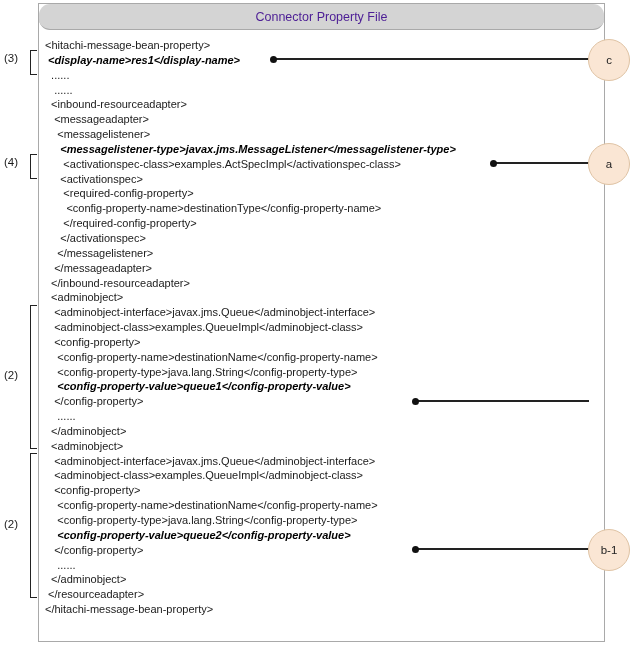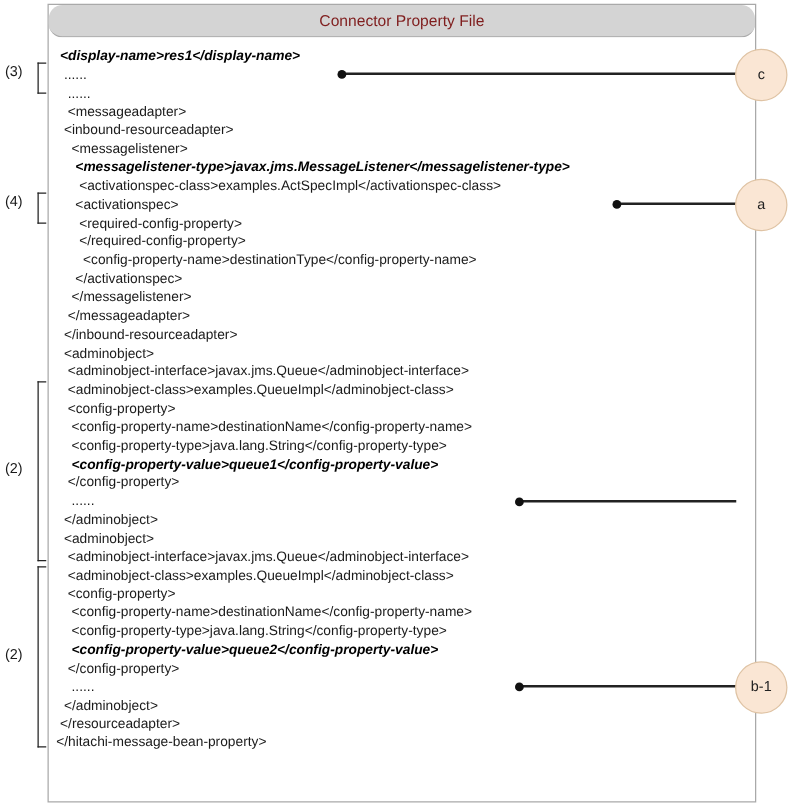--- a/index.html
+++ b/index.html
@@ -7,21 +7,21 @@
     position:relative;width:635px;height:649px;background:#ffffff;
     font-family:"Liberation Sans",sans-serif;overflow:hidden;
   }
   .main-box{
     position:absolute;left:38px;top:3px;width:567px;height:639px;
     border:1px solid #a9a9a9;background:#ffffff;box-sizing:border-box;
   }
   .box-header{
     height:25px;background:#d4d4d4;border-bottom:1px solid #a9a9a9;
     display:flex;align-items:center;justify-content:center;
-    font-size:12.5px;color:#7f1d1d;border-radius:11px;
+    font-size:12.5px;color:#4c1d95;border-radius:11px;
   }
   .code{
     padding:8px 0 0 6px;
   }
   .code-line{
     white-space:pre;font-size:11px;line-height:14.85px;color:#1a1a1a;
   }
   .code-line.em{
     font-weight:bold;font-style:italic;color:#000;
   }
@@ -64,32 +64,33 @@
   .cir-b2{left:588px;top:529px;}
 </style>
 </head>
 <body>
 
 <div class="canvas">
 
   <div class="main-box">
     <div class="box-header">Connector Property File</div>
     <div class="code">
+        <div class="code-line">&lt;hitachi-message-bean-property&gt;</div>
         <div class="code-line em"> &lt;display-name&gt;res1&lt;/display-name&gt;</div>
         <div class="code-line">  ......</div>
         <div class="code-line">   ......</div>
+        <div class="code-line">  &lt;inbound-resourceadapter&gt;</div>
         <div class="code-line">   &lt;messageadapter&gt;</div>
-        <div class="code-line">  &lt;inbound-resourceadapter&gt;</div>
         <div class="code-line">    &lt;messagelistener&gt;</div>
         <div class="code-line em">     &lt;messagelistener-type&gt;javax.jms.MessageListener&lt;/messagelistener-type&gt;</div>
         <div class="code-line">      &lt;activationspec-class&gt;examples.ActSpecImpl&lt;/activationspec-class&gt;</div>
         <div class="code-line">     &lt;activationspec&gt;</div>
         <div class="code-line">      &lt;required-config-property&gt;</div>
+        <div class="code-line">       &lt;config-property-name&gt;destinationType&lt;/config-property-name&gt;</div>
         <div class="code-line">      &lt;/required-config-property&gt;</div>
-        <div class="code-line">       &lt;config-property-name&gt;destinationType&lt;/config-property-name&gt;</div>
         <div class="code-line">     &lt;/activationspec&gt;</div>
         <div class="code-line">    &lt;/messagelistener&gt;</div>
         <div class="code-line">   &lt;/messageadapter&gt;</div>
         <div class="code-line">  &lt;/inbound-resourceadapter&gt;</div>
         <div class="code-line">  &lt;adminobject&gt;</div>
         <div class="code-line">   &lt;adminobject-interface&gt;javax.jms.Queue&lt;/adminobject-interface&gt;</div>
         <div class="code-line">   &lt;adminobject-class&gt;examples.QueueImpl&lt;/adminobject-class&gt;</div>
         <div class="code-line">   &lt;config-property&gt;</div>
         <div class="code-line">    &lt;config-property-name&gt;destinationName&lt;/config-property-name&gt;</div>
         <div class="code-line">    &lt;config-property-type&gt;java.lang.String&lt;/config-property-type&gt;</div>

